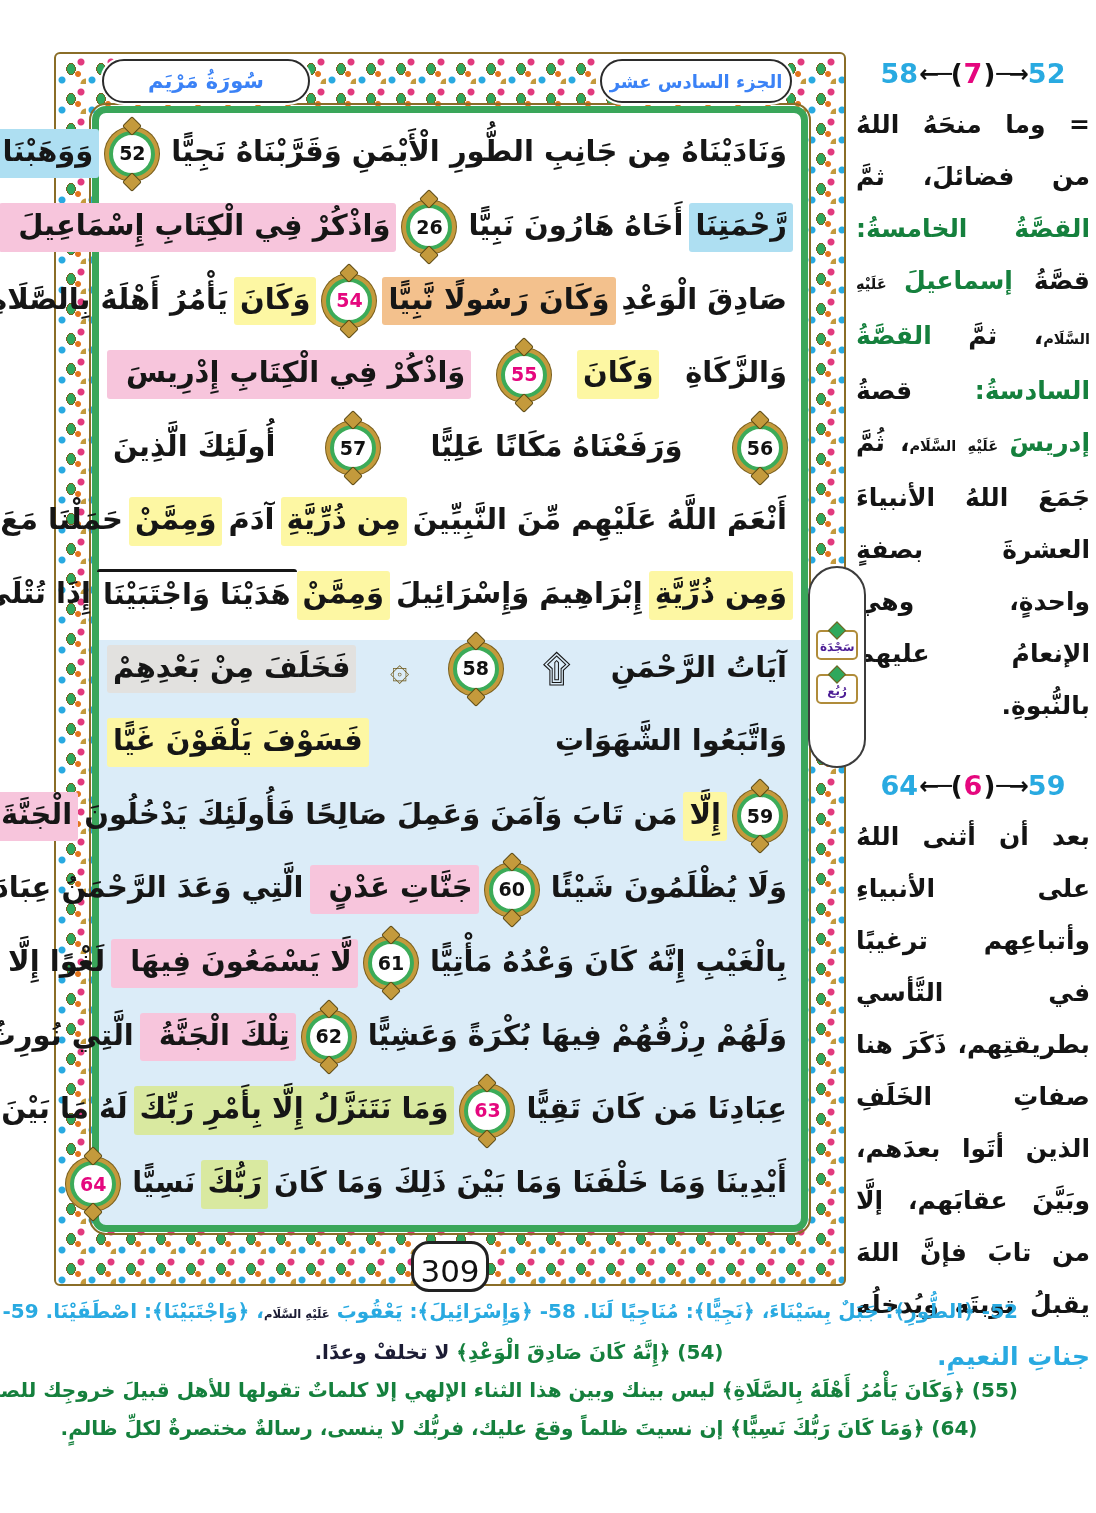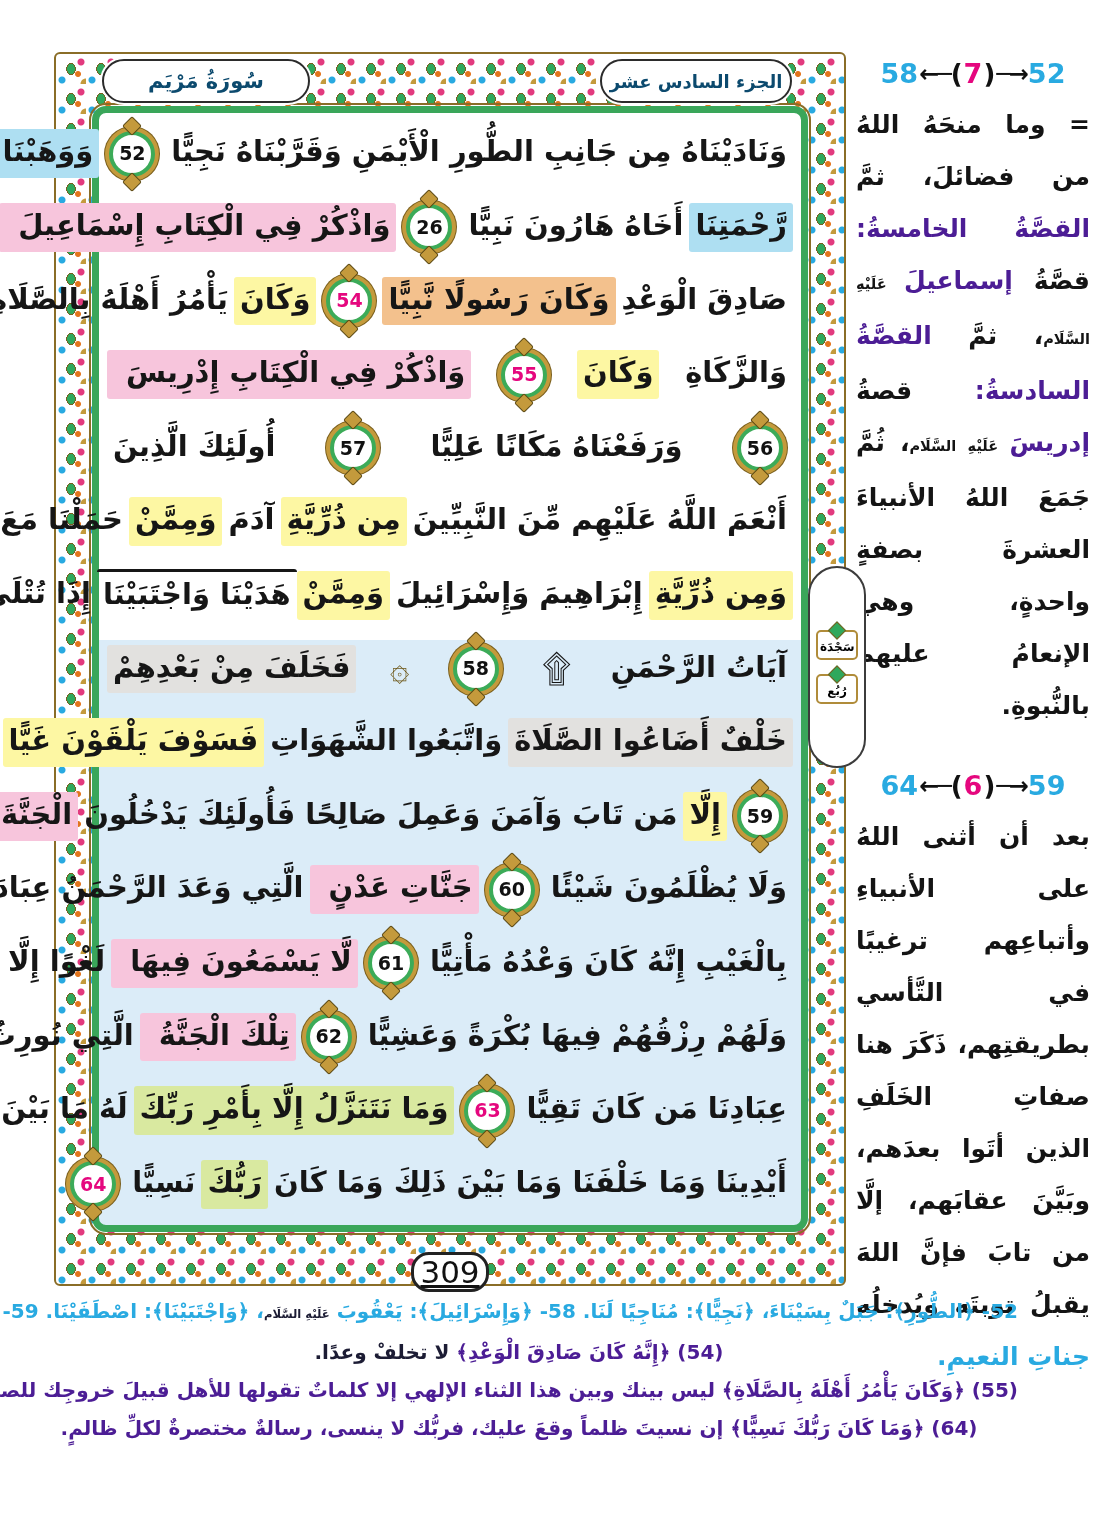--- a/index.html
+++ b/index.html
@@ -49,54 +49,54 @@
   .vc::before { top:-16px; } .vc::after { bottom:-16px; }
   .vc .num { font-size:19px; font-weight:bold; color:#111; line-height:1; }
   .vc .num.mag { color:#e5077e; }
   .mark { font-size:38px; color:#141414; padding:0 4px; line-height:1; }
   .mark.hizb { color:#6d5718; font-size:33px; }
 
   
   .cartouche { position:absolute; top:5px; height:44px; background:#fff;
     border:2px solid #2b2b2b; border-radius:22px; box-shadow:0 0 0 2px #fff;
     display:flex; align-items:center; justify-content:center;
-    font-weight:bold; color:#0c4a6e; z-index:3; }
+    font-weight:bold; color:#3b82f6; z-index:3; }
   .cart-surah { left:46px; width:208px; font-size:21px; }
   .cart-juz   { right:52px; width:192px; font-size:18px; }
 
   
   .margin-marker { position:absolute; right:-22px; top:512px; width:58px; height:202px;
     background:#fff; border:2px solid #3c3c3c; border-radius:29px; z-index:4;
     display:flex; flex-direction:column; align-items:center; justify-content:center;
     gap:14px; }
   .arch { position:relative; width:42px; padding:8px 2px 4px; background:#fff;
     border:2px solid #b08c3a; border-radius:5px; text-align:center;
-    font-size:12px; font-weight:bold; color:#000000; }
+    font-size:12px; font-weight:bold; color:#4c1d95; }
   .arch::before { content:""; position:absolute; top:-8px; left:50%;
     transform:translateX(-50%) rotate(45deg); width:11px; height:11px;
     background:#2fa85c; border:1px solid #7a5f1d; }
 
   
   .pagenum { position:absolute; left:50%; bottom:-8px; transform:translateX(-50%);
-    width:78px; height:40px; background:#fff; border:3px solid #222;
-    border-radius:18px; display:flex; align-items:center; justify-content:center;
-    font-size:31px; color:#111; z-index:3;text-decoration:underline; }
+    width:78px; height:51px; background:#fff; border:3px solid #222;
+    border-radius:18px; display:flex; align-items:flex-end; justify-content:center;
+    font-size:31px; color:#111; z-index:3; }
 
   
   .sidebar { position:absolute; left:856px; top:58px; width:234px; direction:rtl; }
   .range { display:flex; direction:ltr; justify-content:center; align-items:center;
     gap:1px; font-size:27px; font-weight:bold; color:#111; margin-bottom:10px; }
   .range .rn  { color:#29aae1; }
   .range .cnt { color:#e5077e; }
   .range .arr { letter-spacing:-2px; font-size:24px; }
   .range .par { font-size:26px; }
   .tafsir { font-size:25px; font-weight:700; color:#141414; line-height:52px;
     text-align:justify; }
   #range1 { margin-top:38px; }
-  .c-magenta { color:#4c1d95; }
+  .c-magenta { color:#15803d; }
   .c-cyan    { color:#29aae1; }
   .c-dark    { color:#1c1c34; }
   .small { font-size:58%; font-weight:bold; }
 
   
   .footnotes { position:absolute; top:1292px; left:0; width:1096px; direction:rtl;
     padding:0 78px 0 20px; }
   .fnote { font-size:20px; font-weight:bold; line-height:38px; text-align:center;
     white-space:nowrap; }
   .fnote.first { text-align:right; }
@@ -176,21 +176,20 @@
           <div class="qline">
             <span class="qtext">آيَاتُ الرَّحْمَنِ</span>
             <span class="mark sajdah">۩</span>
             <span class="vc">
               <span class="num">58</span>
             </span>
             <span class="mark hizb">۞</span>
             <span class="qtext hl-gray">فَخَلَفَ مِنْ بَعْدِهِمْ</span>
           </div>
           <div class="qline">
-            <span class="qtext hl-gray">خَلْفٌ أَضَاعُوا الصَّلَاةَ</span>
             <span class="qtext">وَاتَّبَعُوا الشَّهَوَاتِ</span>
             <span class="qtext hl-yellow">فَسَوْفَ يَلْقَوْنَ غَيًّا</span>
           </div>
           <div class="qline">
             <span class="vc">
               <span class="num">59</span>
             </span>
             <span class="qtext hl-yellow">إِلَّا</span>
             <span class="qtext">مَن تَابَ وَآمَنَ وَعَمِلَ صَالِحًا فَأُولَئِكَ يَدْخُلُونَ</span>
             <span class="qtext hl-pink">الْجَنَّةَ</span>

